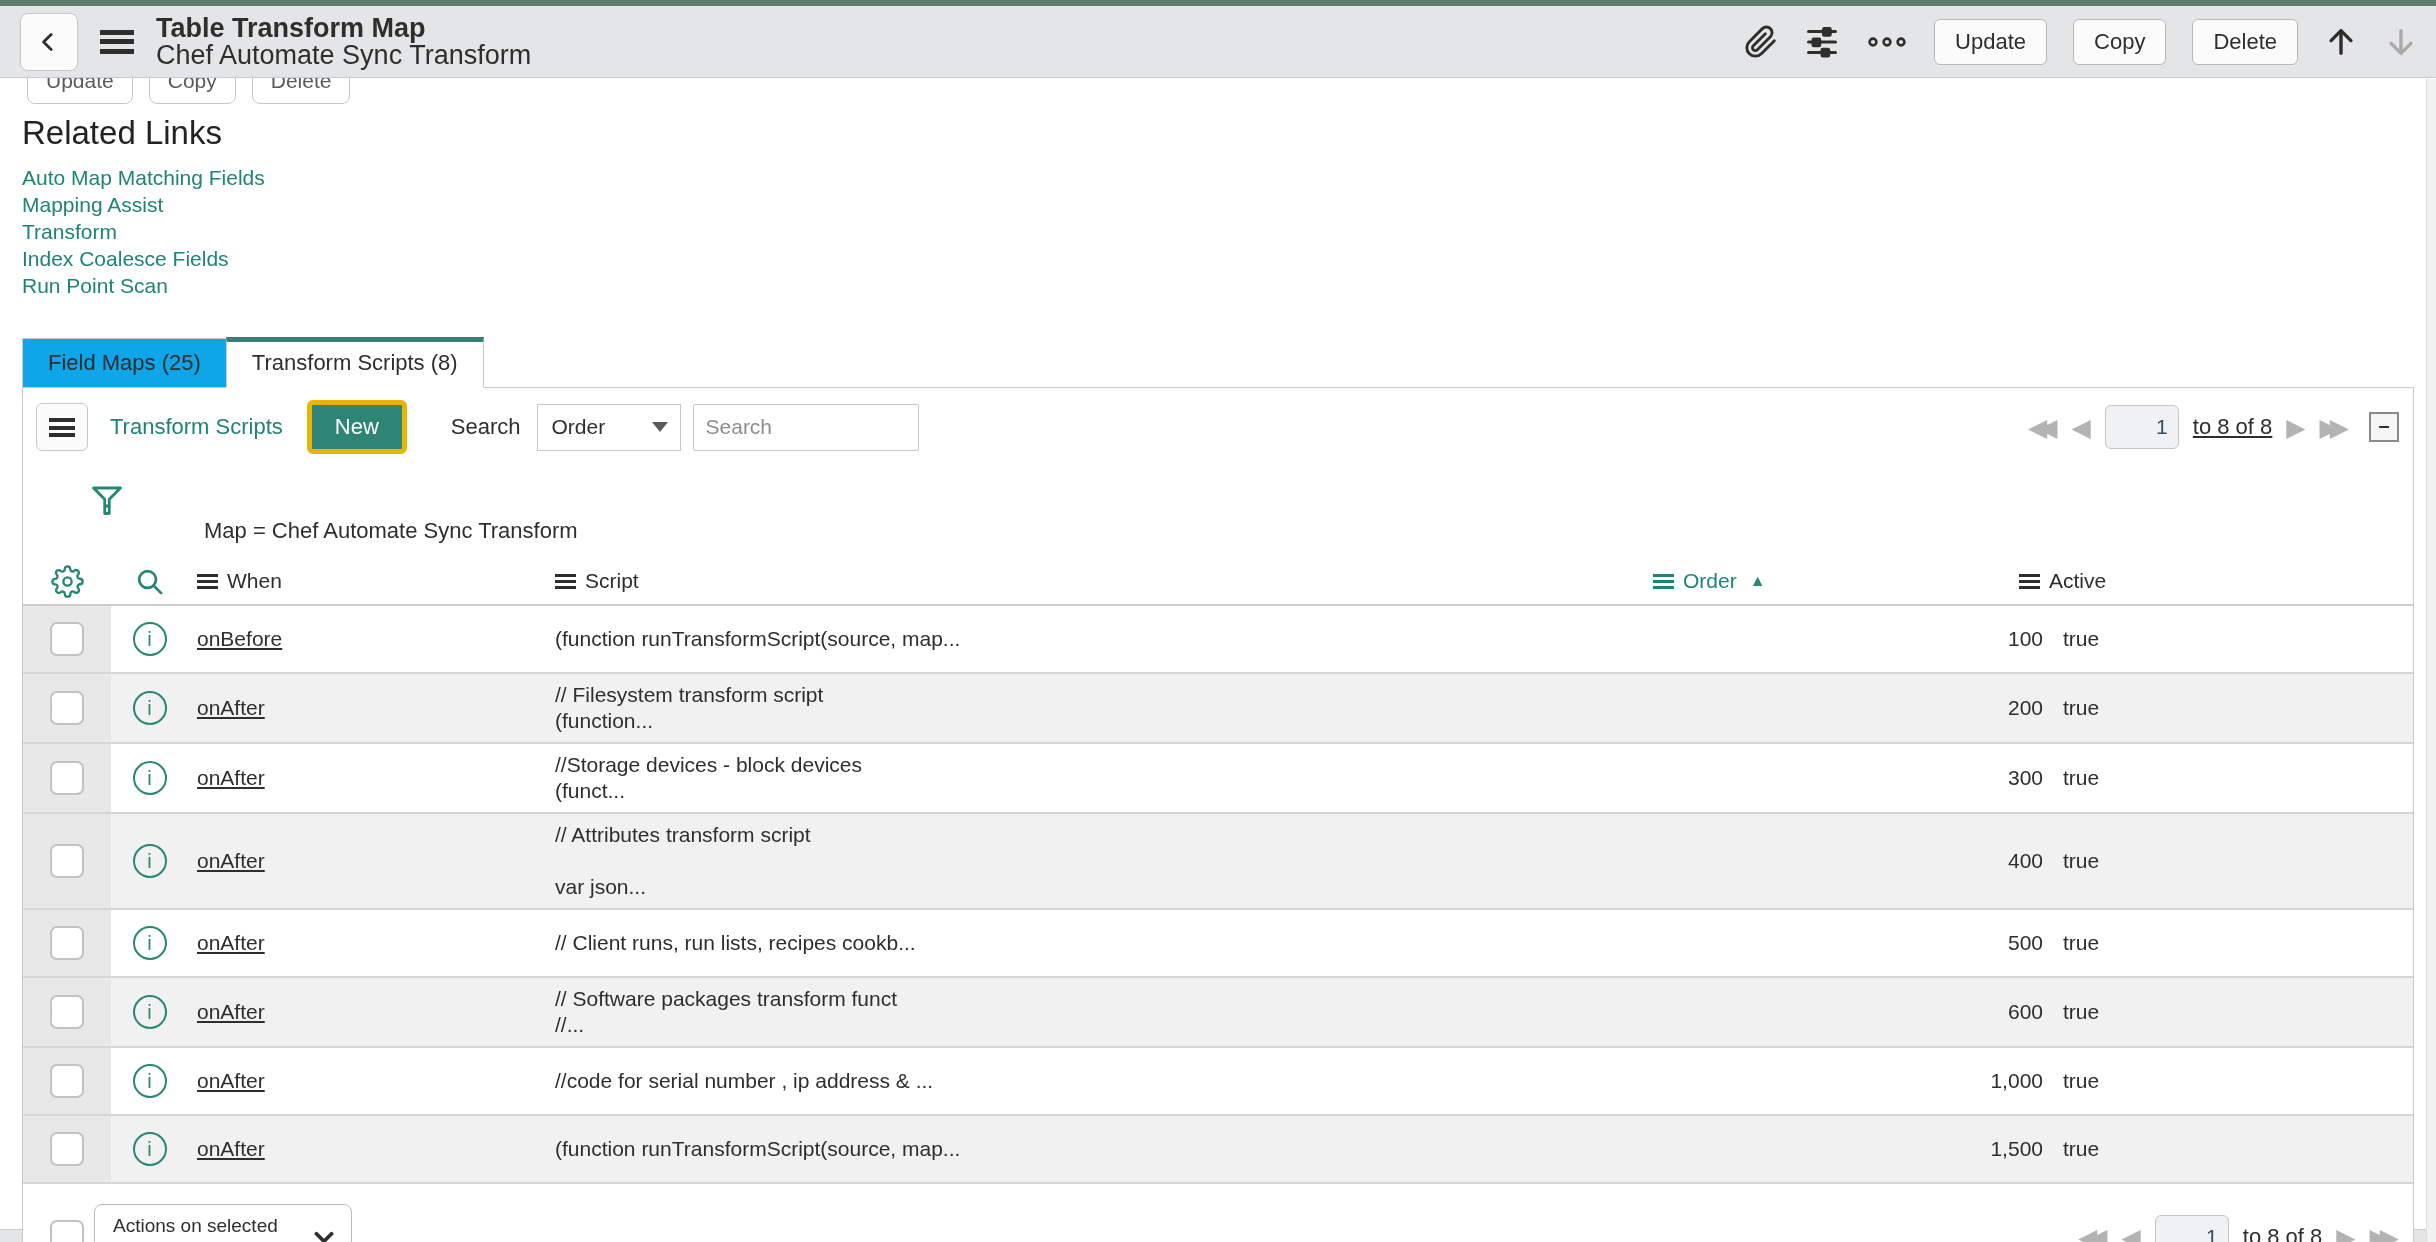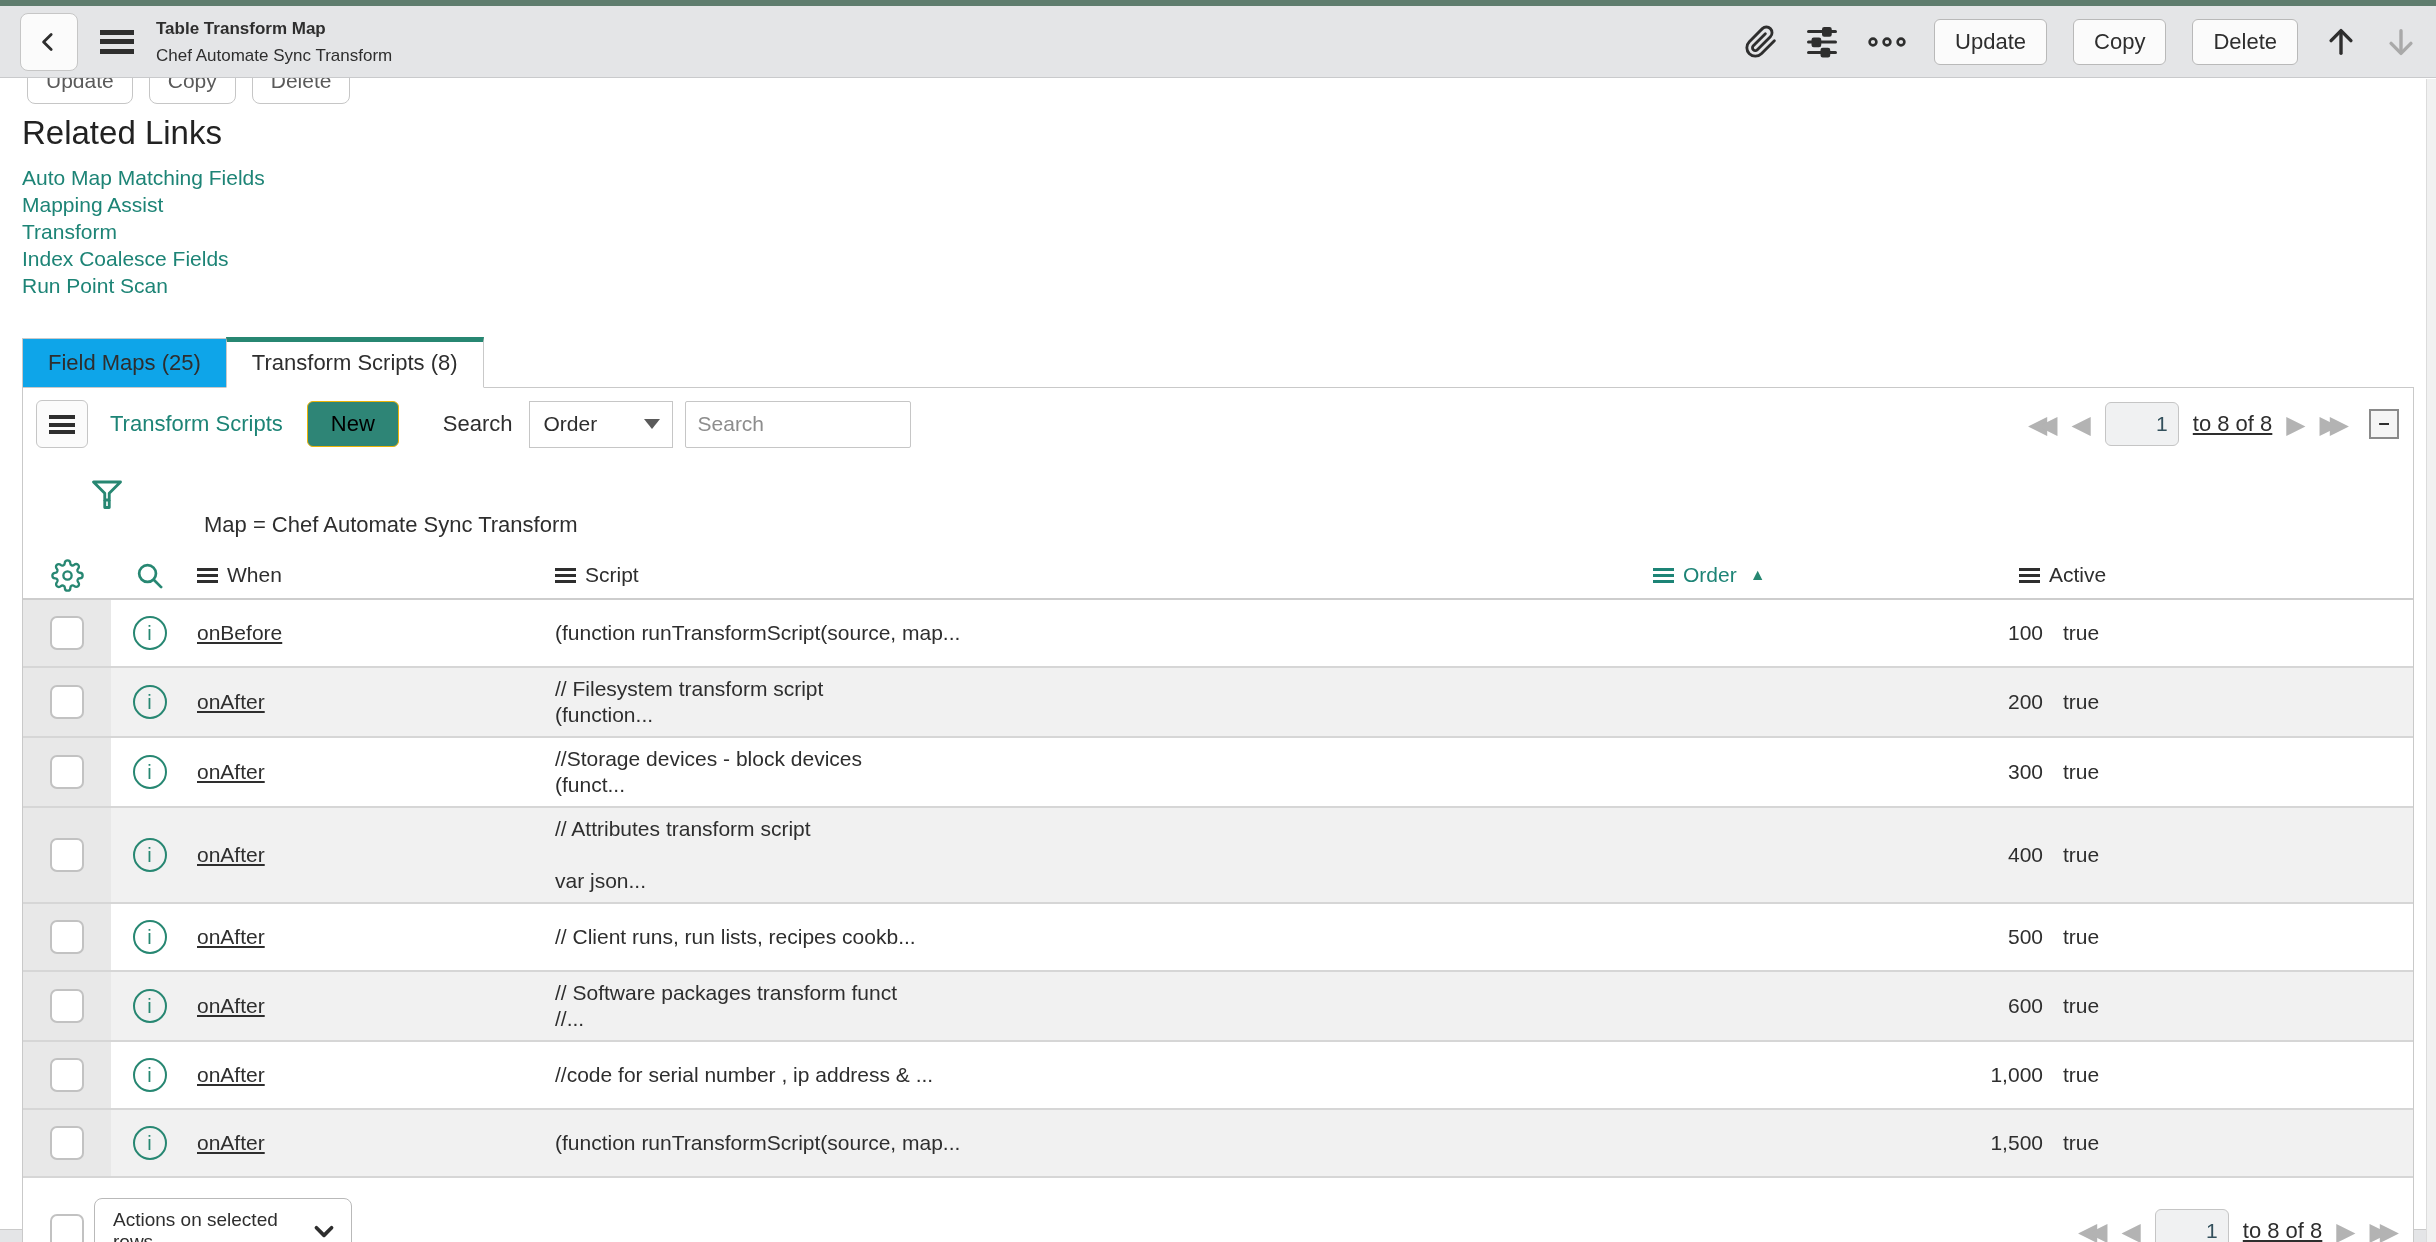--- a/index.html
+++ b/index.html
@@ -8,21 +8,21 @@
   .page { position: relative; width: 2436px; height: 1242px; background: #fff; overflow: hidden; }
 
   
   .top-strip { height: 6px; background: #5f7d6e; }
   .app-header { height: 72px; background: #e4e5e7; border-bottom: 1px solid #c9cacc;
                 display: flex; align-items: center; padding: 0 18px 0 20px; }
   .back-btn { width: 58px; height: 58px; background: #fbfbfb; border: 1px solid #c6c6c6;
               border-radius: 8px; display: flex; align-items: center; justify-content: center; cursor: pointer; }
   .burger { width: 34px; height: 24px; margin-left: 22px;
             background: linear-gradient(#2e2e2e 0 5px, transparent 5px 9.5px, #2e2e2e 9.5px 14.5px, transparent 14.5px 19px, #2e2e2e 19px 24px); }
-  .hdr-titles { margin-left: 22px; line-height: 27px; font-size: 17px; }
+  .hdr-titles { margin-left: 22px; line-height: 27px; font-size: 27px; }
   .hdr-title { font-weight: 600; }
   .hdr-sub { font-weight: 400; }
   .hdr-right { margin-left: auto; display: flex; align-items: center; gap: 26px; }
   .hdr-icon { display: flex; align-items: center; cursor: pointer; }
   .hdr-btn { background: #fbfbfb; border: 1px solid #b9b9b9; border-radius: 6px;
              font-size: 22px; color: #2e2e2e; padding: 9px 20px; cursor: pointer; font-family: inherit; }
 
   
   main { padding: 0 22px; }
   .cut-buttons { height: 28px; overflow: hidden; }
@@ -43,22 +43,22 @@
 
   
   .list-container { border: 1px solid #c9c9c9; background: #fff; position: relative; z-index: 1; }
 
   .list-toolbar { display: flex; align-items: center; padding: 12px 14px 12px 13px; }
   .sq-btn { width: 52px; height: 48px; background: #fbfbfb; border: 1px solid #c6c6c6; border-radius: 6px;
             display: flex; align-items: center; justify-content: center; cursor: pointer; }
   .burger-sm { width: 26px; height: 19px;
                background: linear-gradient(#2e2e2e 0 4px, transparent 4px 7.5px, #2e2e2e 7.5px 11.5px, transparent 11.5px 15px, #2e2e2e 15px 19px); }
   .list-title { color: #1d8476; font-size: 22px; margin-left: 22px; }
-  .new-btn { margin-left: 24px; background: #2e8576; border: 1px solid #eab308; border-radius: 6px;
-             color: #000000; font-size: 22px; padding: 9px 23px; cursor: pointer; font-family: inherit; }
+  .new-btn { margin-left: 24px; background: #2e8576; border: 5px solid #eab308; border-radius: 6px;
+             color: #ffffff; font-size: 22px; padding: 9px 23px; cursor: pointer; font-family: inherit; }
   .search-label { margin-left: 44px; font-size: 22px; }
   .search-select { margin-left: 16px; width: 144px; height: 47px; border: 1px solid #c6c6c6; background: #fff;
                    display: flex; align-items: center; justify-content: space-between; padding: 0 12px 0 14px;
                    font-size: 21px; cursor: pointer; }
   .caret-down-sm { width: 0; height: 0; border-left: 8px solid transparent; border-right: 8px solid transparent;
                    border-top: 10px solid #5a5a5a; }
   .search-input { margin-left: 12px; width: 226px; height: 47px; border: 1px solid #c6c6c6; border-radius: 2px;
                   font-size: 21px; padding: 0 12px; font-family: inherit; color: #2e2e2e; }
   .search-input::placeholder { color: #8d8d8d; }
 

